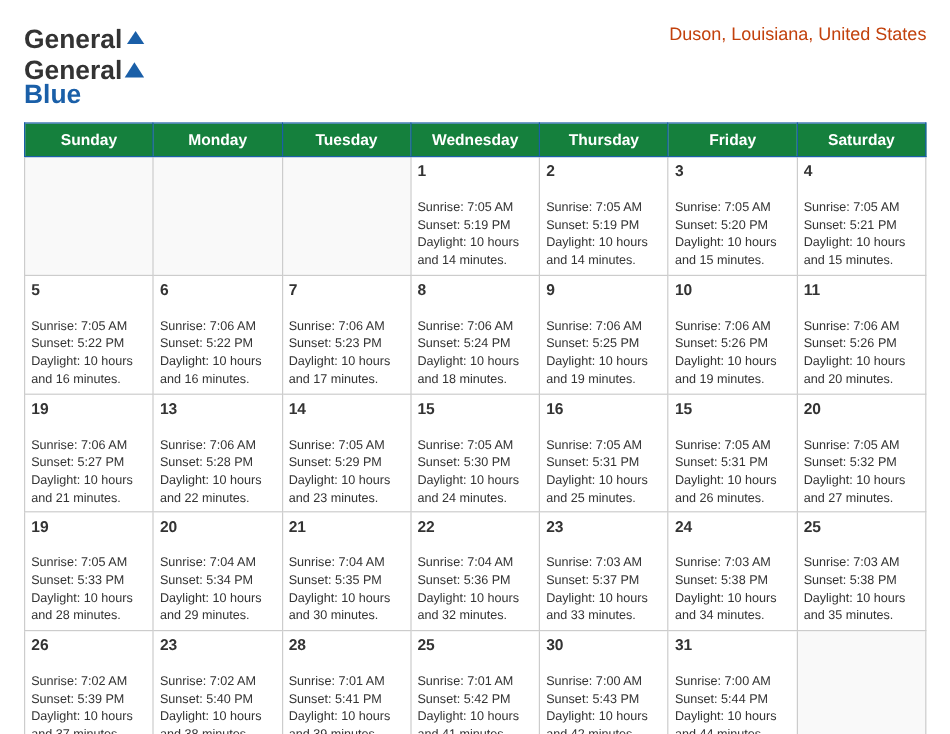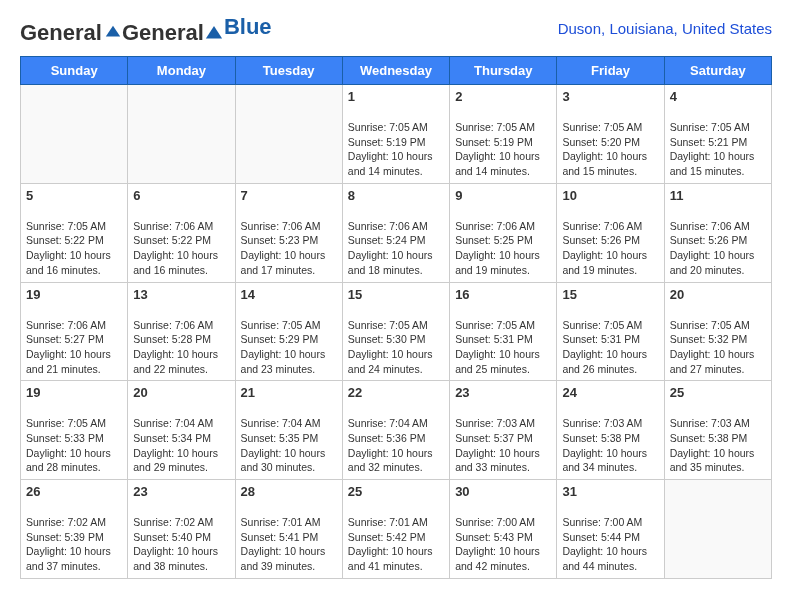--- a/index.html
+++ b/index.html
@@ -11,21 +11,21 @@
       padding: 20px;
     }
     .header {
       display: flex;
       justify-content: space-between;
       align-items: flex-start;
       margin-bottom: 10px;
     }
     .logo {
       display: flex;
-      flex-direction: row;
+      flex-direction: column;
       align-items: flex-start;
     }
     .logo-text {
       display: flex;
       align-items: center;
       font-size: 22px;
       font-weight: bold;
       color: #333;
     }
     .logo-general { color: #333; }
@@ -37,29 +37,29 @@
     .title-block {
       text-align: right;
     }
     .calendar-title {
       font-size: 36px;
       font-weight: bold;
       color: #333;
     }
     .calendar-subtitle {
       font-size: 15px;
-      color: #1d4ed8;
+      color: #c2410c;
     }
     .calendar {
       width: 100%;
       border-collapse: collapse;
       border: 1px solid #ccc;
     }
     .calendar th {
-      background-color: #3b82f6;
+      background-color: #15803d;
       color: #fff;
       text-align: center;
       padding: 6px 4px;
       font-size: 13px;
       border: 1px solid #1a5fa8;
     }
     .calendar td {
       border: 1px solid #ccc;
       vertical-align: top;
       padding: 4px 5px;

